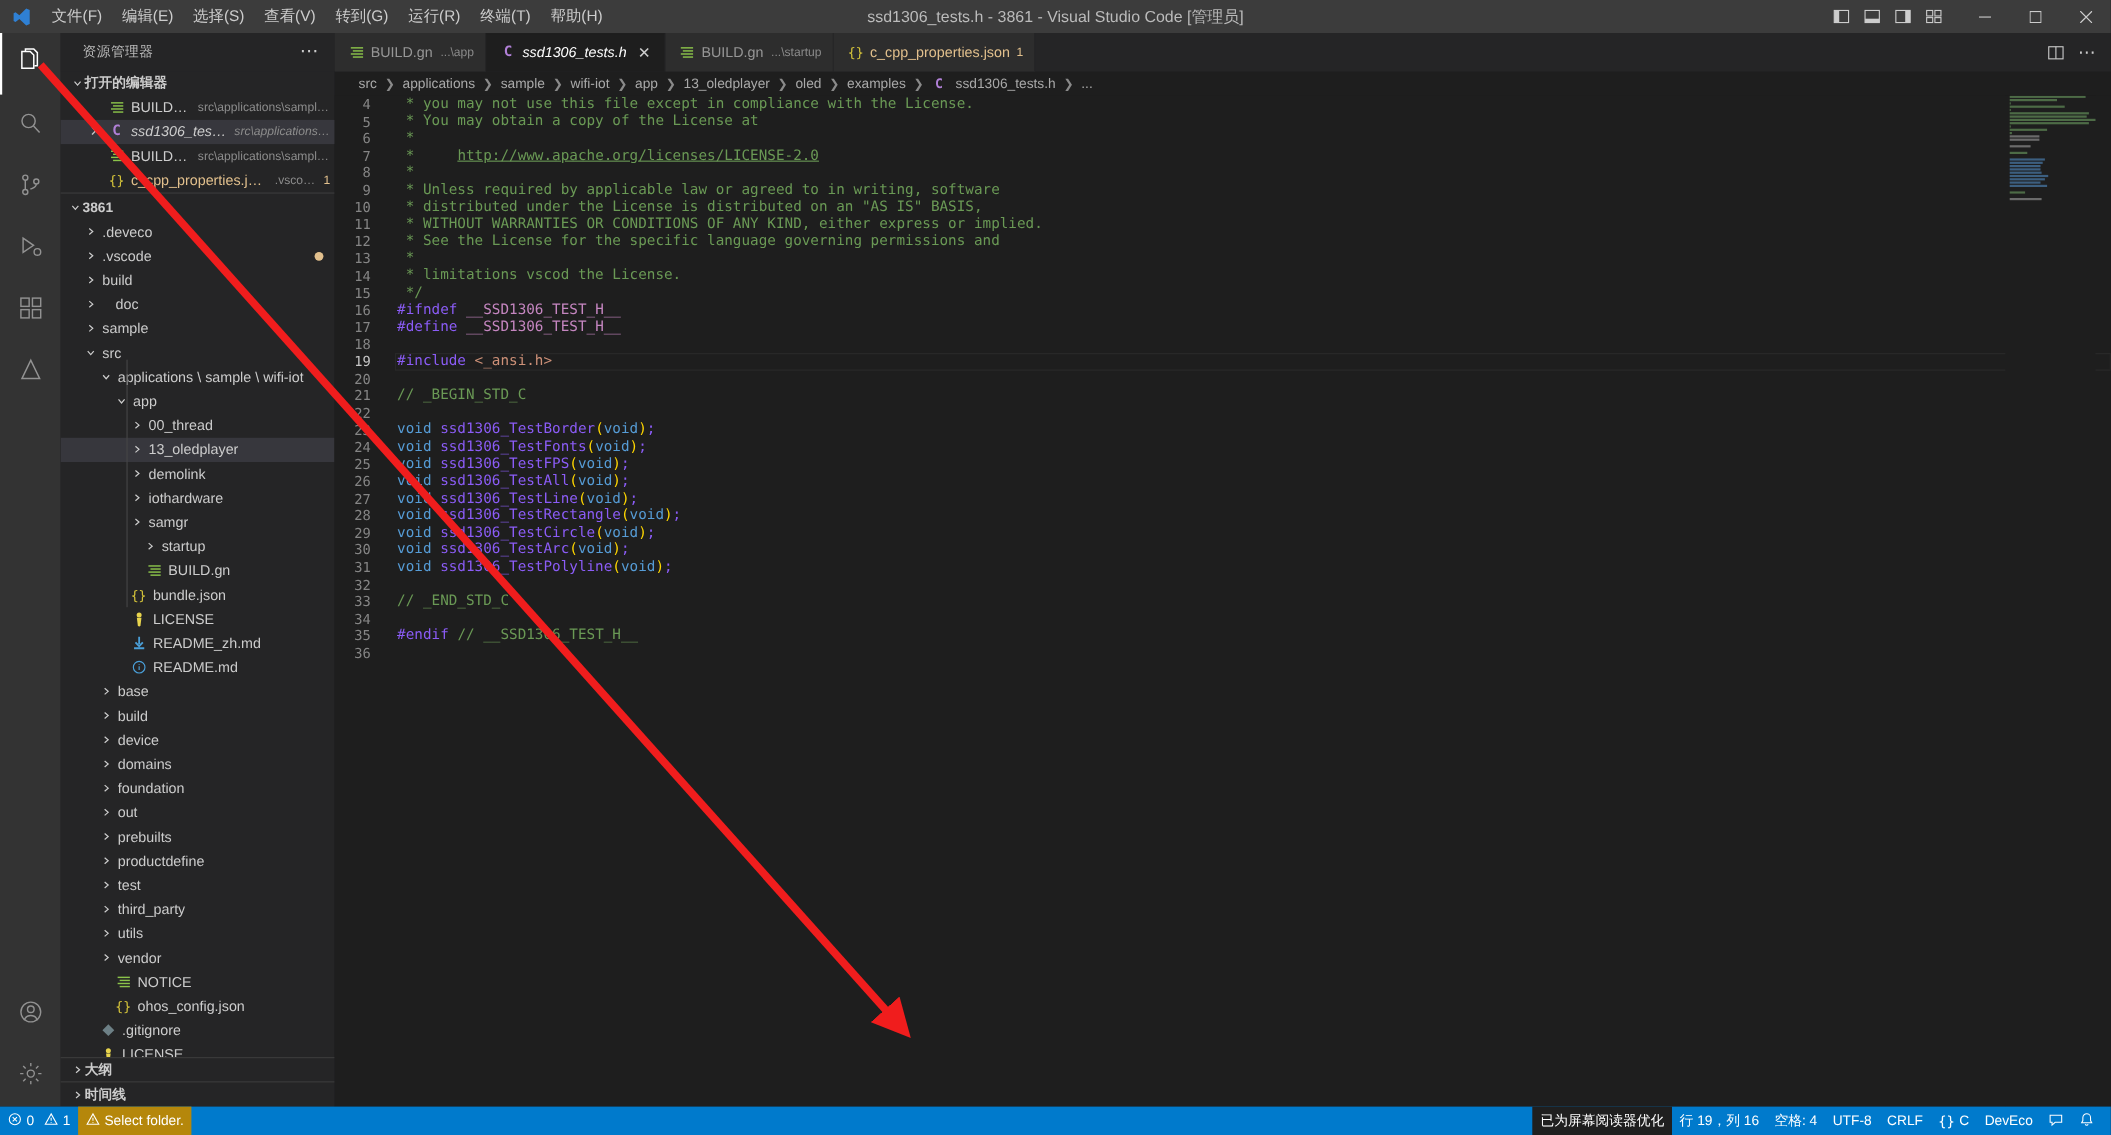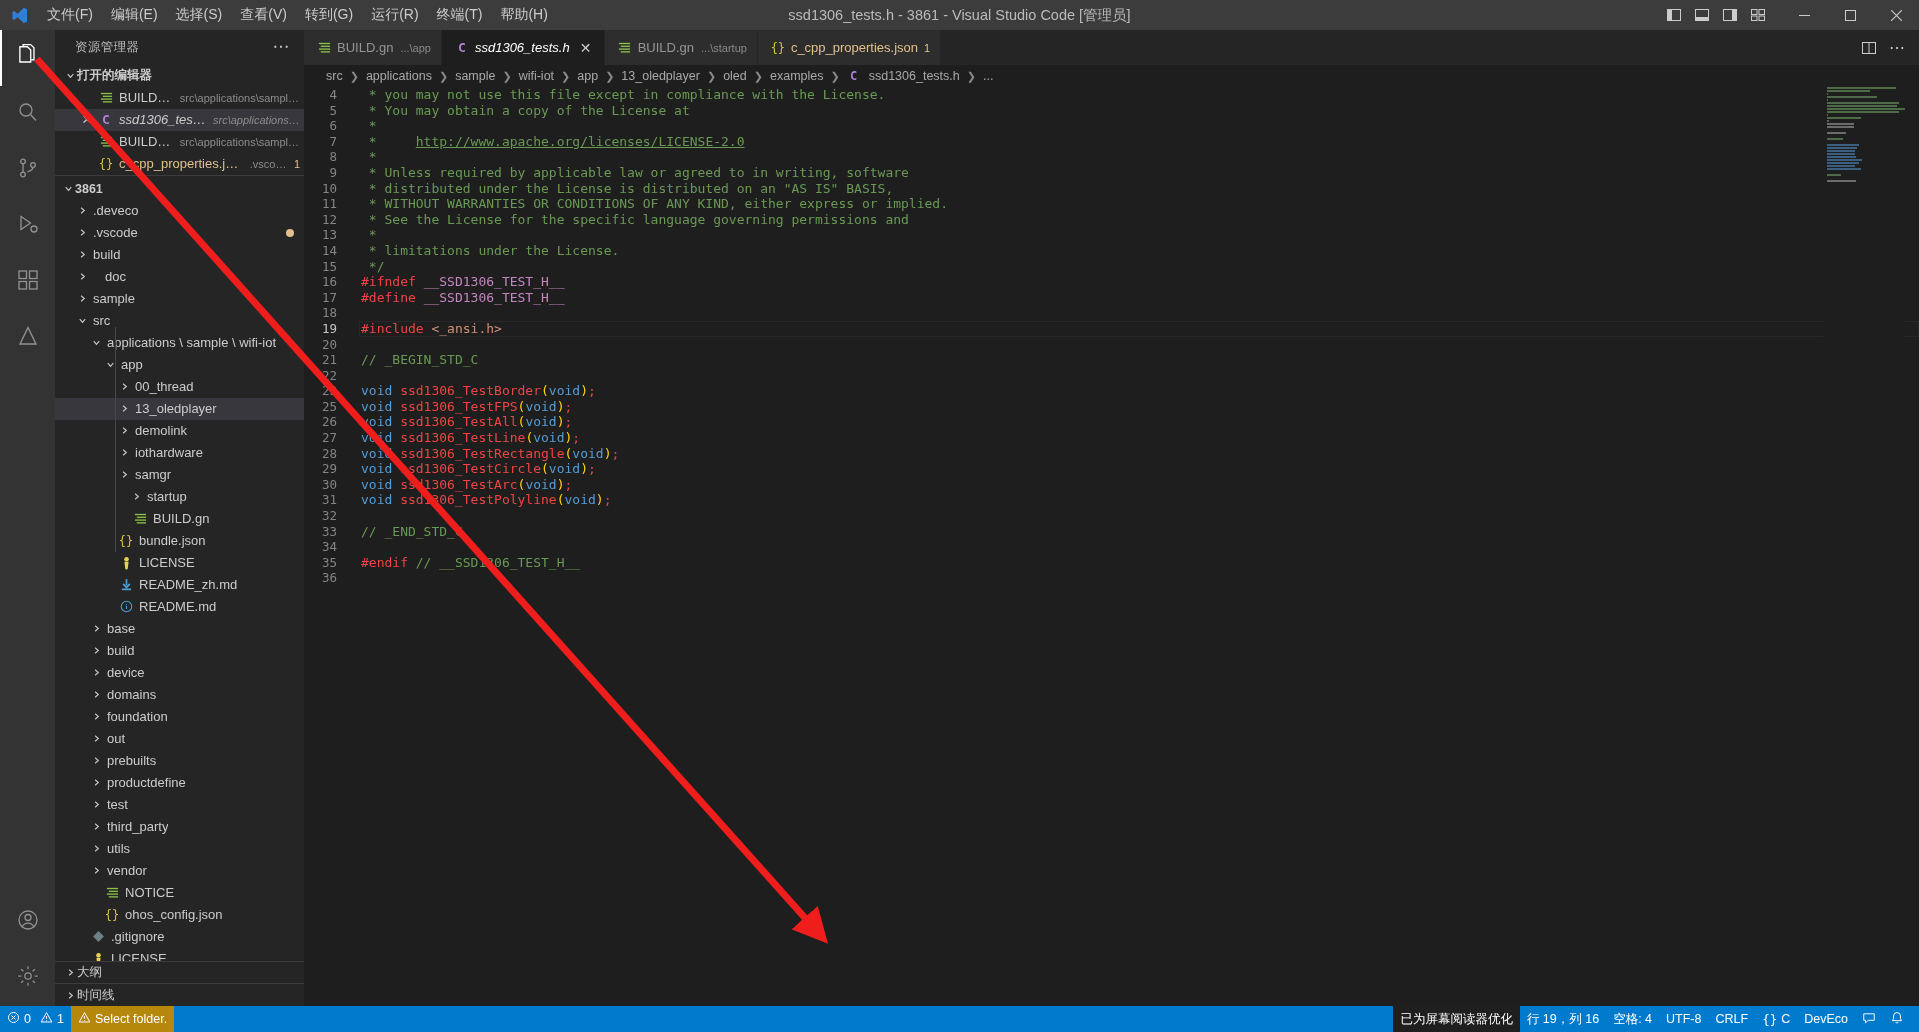--- a/index.html
+++ b/index.html
@@ -72,21 +72,21 @@
   }
   .row.selected { background: #37373d; }
   .row .label { overflow: hidden; text-overflow: ellipsis; }
   .row .desc { color: #8c8c8c; font-size: 11px; margin-left: 6px; overflow: hidden; text-overflow: ellipsis; }
   .ficon { width: 18px; flex: 0 0 18px; display: flex; align-items: center; justify-content: center; margin-right: 4px; }
   .closeslot { width: 20px; flex: 0 0 20px; display: flex; align-items: center; justify-content: center; color: #c5c5c5; font-size: 13px; }
   .open-editors { border-bottom: 1px solid #3c3c3c; }
   .tree { flex: 1 1 auto; overflow: hidden; padding-top: 2px; }
   .sb-bottom-section {
     height: 23px; display: flex; align-items: center; color: #cccccc; font-size: 12.5px;
-    font-weight: normal; padding-left: 8px; border-top: 1px solid #3c3c3c; background: #252526;
+    font-weight: bold; padding-left: 8px; border-top: 1px solid #3c3c3c; background: #252526;
   }
   .guide { position: absolute; width: 1px; background: #474747; top: 0; bottom: 0; }
   .dirty-dot { width: 8px; height: 8px; border-radius: 50%; background: #cccccc; margin-right: 6px; }
 
   
   .editor { flex: 1 1 auto; display: flex; flex-direction: column; background: #1e1e1e; min-width: 0; position: relative; }
   .tabsbar { height: 35px; background: #252526; display: flex; flex: 0 0 35px; position: relative; }
   .tab {
     height: 35px; display: flex; align-items: center; padding: 0 10px 0 11px;
     background: #2d2d2d; color: #969696; font-size: 13px; white-space: nowrap;
@@ -114,21 +114,21 @@
   .lnum {
     width: 55px; flex: 0 0 55px; text-align: right; padding-right: 22px;
     color: #858585; font-size: 12.5px; font-family: "DejaVu Sans Mono", monospace;
   }
   .lnum.cur { color: #c6c6c6; }
   .ctext { white-space: pre; color: #d4d4d4; flex: 1 1 auto; padding-left: 2px; }
   .cmt { color: #6a9955; }
   .lnk { color: #6a9955; text-decoration: underline; }
   .kw  { color: #569cd6; }
   .pp  { color: #c586c0; }
-  .punct { color: #ef4444; }
+  .punct { color: #8b5cf6; }
   .par { color: #ffd700; }
   .inc { color: #ce9178; }
 
   .minimap { position: absolute; top: 0; right: 14px; width: 82px; height: 100%; background: #1e1e1e; }
   .mm-line { height: 2px; margin-bottom: 1px; }
   .editor-scrollbar { position: absolute; top: 0; right: 0; width: 14px; height: 100%; }
 
   
   .statusbar {
     height: 26px; flex: 0 0 26px; background: #007acc; display: flex; align-items: center;
@@ -802,21 +802,21 @@
             <div class="cline">
               <span class="lnum">12</span>
               <span class="ctext"><span class="cmt"> * See the License for the specific language governing permissions and</span></span>
             </div>
             <div class="cline">
               <span class="lnum">13</span>
               <span class="ctext"><span class="cmt"> *</span></span>
             </div>
             <div class="cline">
               <span class="lnum">14</span>
-              <span class="ctext"><span class="cmt"> * limitations under the License.</span></span>
+              <span class="ctext"><span class="cmt"> * limitations vscod the License.</span></span>
             </div>
             <div class="cline">
               <span class="lnum">15</span>
               <span class="ctext"><span class="cmt"> */</span></span>
             </div>
             <div class="cline">
               <span class="lnum">16</span>
               <span class="ctext"><span class="punct">#ifndef </span><span class="pp">__SSD1306_TEST_H__</span></span>
             </div>
             <div class="cline">
@@ -839,20 +839,24 @@
               <span class="lnum">21</span>
               <span class="ctext"><span class="cmt">// _BEGIN_STD_C</span></span>
             </div>
             <div class="cline">
               <span class="lnum">22</span>
               <span class="ctext"> </span>
             </div>
             <div class="cline">
               <span class="lnum">23</span>
               <span class="ctext"><span class="kw">void</span><span class="punct"> ssd1306_TestBorder</span><span class="par">(</span><span class="kw">void</span><span class="par">)</span><span class="punct">;</span></span>
+            </div>
+            <div class="cline">
+              <span class="lnum">24</span>
+              <span class="ctext"><span class="kw">void</span><span class="punct"> ssd1306_TestFonts</span><span class="par">(</span><span class="kw">void</span><span class="par">)</span><span class="punct">;</span></span>
             </div>
             <div class="cline">
               <span class="lnum">25</span>
               <span class="ctext"><span class="kw">void</span><span class="punct"> ssd1306_TestFPS</span><span class="par">(</span><span class="kw">void</span><span class="par">)</span><span class="punct">;</span></span>
             </div>
             <div class="cline">
               <span class="lnum">26</span>
               <span class="ctext"><span class="kw">void</span><span class="punct"> ssd1306_TestAll</span><span class="par">(</span><span class="kw">void</span><span class="par">)</span><span class="punct">;</span></span>
             </div>
             <div class="cline">

